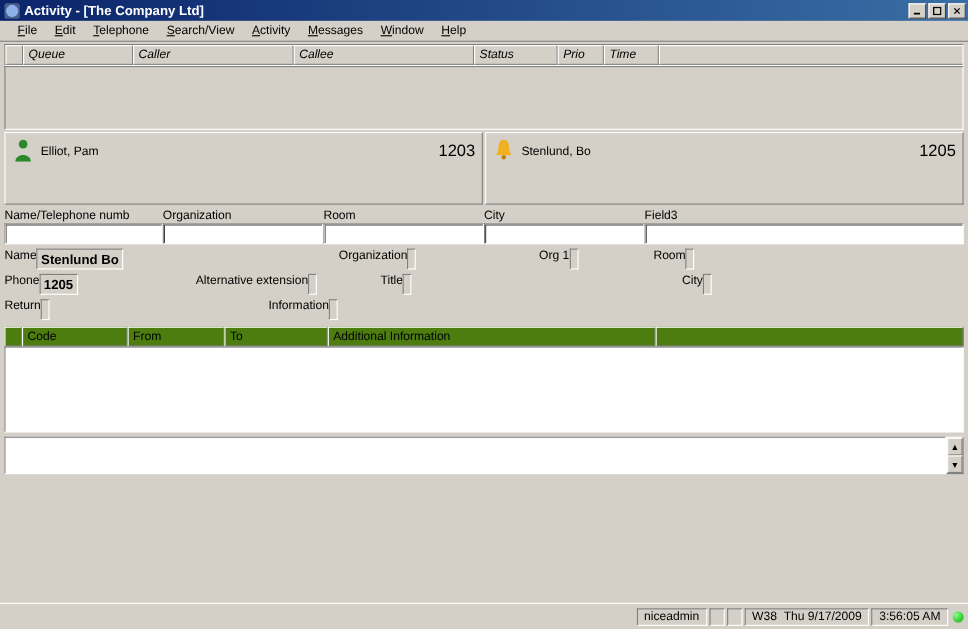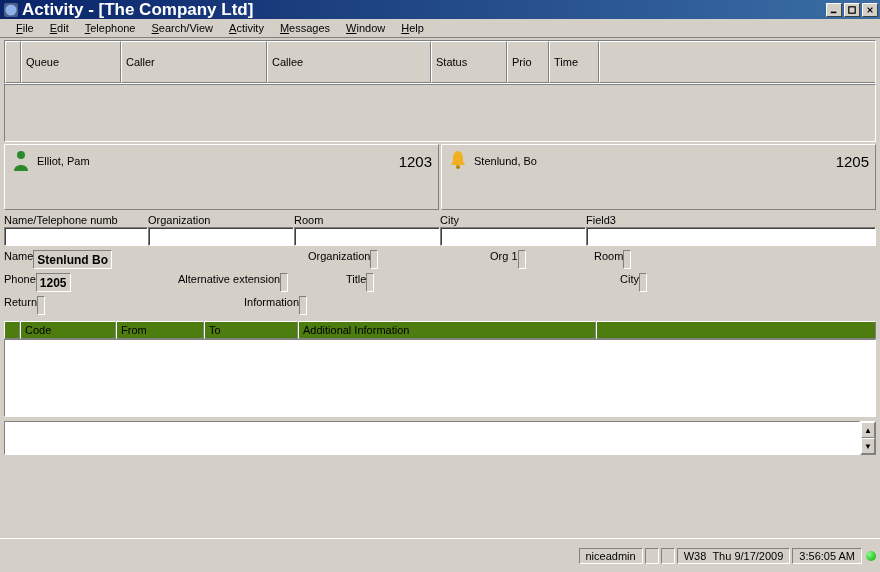--- a/index.html
+++ b/index.html
@@ -1,33 +1,33 @@
 <!DOCTYPE html>
 <html><head>
 <meta charset="utf-8">
 <style>
 * { box-sizing: border-box; margin: 0; padding: 0; font-family: Tahoma, Arial, sans-serif; font-size: 11px; }
 body { background: #d4d0c8; width: 880px; height: 572px; overflow: hidden; display: flex; flex-direction: column; }
 
 
 .titlebar { background: linear-gradient(to right, #0a246a, #3a6ea5); color: #fff; height: 19px; display: flex; align-items: center; padding-left: 4px; }
-.titlebar .title { font-weight: bold; font-size: 17px; flex: 1; }
+.titlebar .title { font-weight: bold; font-size: 12px; flex: 1; }
 .titlebar .sysicon { width: 14px; height: 14px; margin-right: 4px; display: flex; align-items: center; justify-content: center; background: #4a5f8a; border-radius: 2px; font-size: 9px; }
 .winbtns { display: flex; }
 .winbtn { width: 16px; height: 14px; background: #d4d0c8; border: 1px solid; border-color: #fff #404040 #404040 #fff; margin-right: 2px; display: flex; align-items: center; justify-content: center; font-family: Marlett, Arial; font-size: 10px; color: #000; cursor: default; }
 .winbtn svg { width: 8px; height: 8px; }
 
 
 .menubar { background: #d4d0c8; height: 19px; display: flex; align-items: center; padding-left: 8px; border-bottom: 1px solid #808080; }
 .menuitem { padding: 2px 8px; cursor: default; }
 .menuitem .ul { text-decoration: underline; }
 
 
 .hdrrow { display: flex; background: #d4d0c8; border: 1px solid #808080; border-right-color: #fff; border-bottom-color: #fff; margin: 2px 4px 0 4px; }
-.hdrcell { border: 1px solid; border-color: #fff #808080 #808080 #fff; padding: 20px 4px; height: 18px; display: flex; align-items: center; }
+.hdrcell { border: 1px solid; border-color: #fff #808080 #808080 #fff; padding: 8px 4px; height: 18px; display: flex; align-items: center; font-style: italic; }
 
 
 .graypanel { background: #d4d0c8; border: 1px solid; border-color: #808080 #fff #fff #808080; margin: 0 4px; height: 58px; }
 
 
 .cards { display: flex; margin: 2px 4px 0 4px; gap: 2px; }
 .card { flex: 1; background: #d4d0c8; border: 1px solid; border-color: #fff #808080 #808080 #fff; padding: 4px 6px; height: 66px; position: relative; }
 .card .row1 { display: flex; align-items: center; }
 .card .name { margin-left: 6px; }
 .card .ext { margin-left: auto; font-size: 15px; }
@@ -52,21 +52,21 @@
 .bottbl .hdr .cell { border: 1px solid; border-color: #fff #808080 #808080 #fff; padding: 2px 4px; height: 18px; display: flex; align-items: center; }
 .bottbl .body { background: #fff; border: 1px solid; border-color: #808080 #fff #fff #808080; height: 78px; }
 
 
 .textstrip { margin: 4px 4px 0 4px; display: flex; }
 .textstrip .txt { flex: 1; background: #fff; border: 1px solid; border-color: #808080 #fff #fff #808080; height: 34px; }
 .textstrip .scrl { width: 16px; background: #d4d0c8; border: 1px solid; border-color: #fff #808080 #808080 #fff; display: flex; flex-direction: column; }
 .textstrip .sbtn { flex: 1; border: 1px solid; border-color: #fff #808080 #808080 #fff; display: flex; align-items: center; justify-content: center; font-size: 8px; }
 
 
-.statusbar { margin-top: auto; height: 34px; background: #d4d0c8; display: flex; align-items: center; padding: 0 4px; border-top: 1px solid #fff; }
+.statusbar { margin-top: auto; height: 24px; background: #d4d0c8; display: flex; align-items: center; padding: 0 4px; border-top: 1px solid #fff; }
 .statusbar .spacer { flex: 1; }
 .statusbar .cell { border: 1px solid; border-color: #808080 #fff #fff #808080; padding: 1px 6px; height: 16px; display: flex; align-items: center; margin-left: 2px; }
 .statusbar .tiny { width: 14px; padding: 1px 2px; }
 .statusbar .led { width: 10px; height: 10px; border-radius: 50%; background: radial-gradient(circle at 30% 30%, #8f8, #0a0); margin-left: 4px; }
 </style>
 </head>
 <body>
 
 <div class="titlebar">
   <div class="sysicon">

